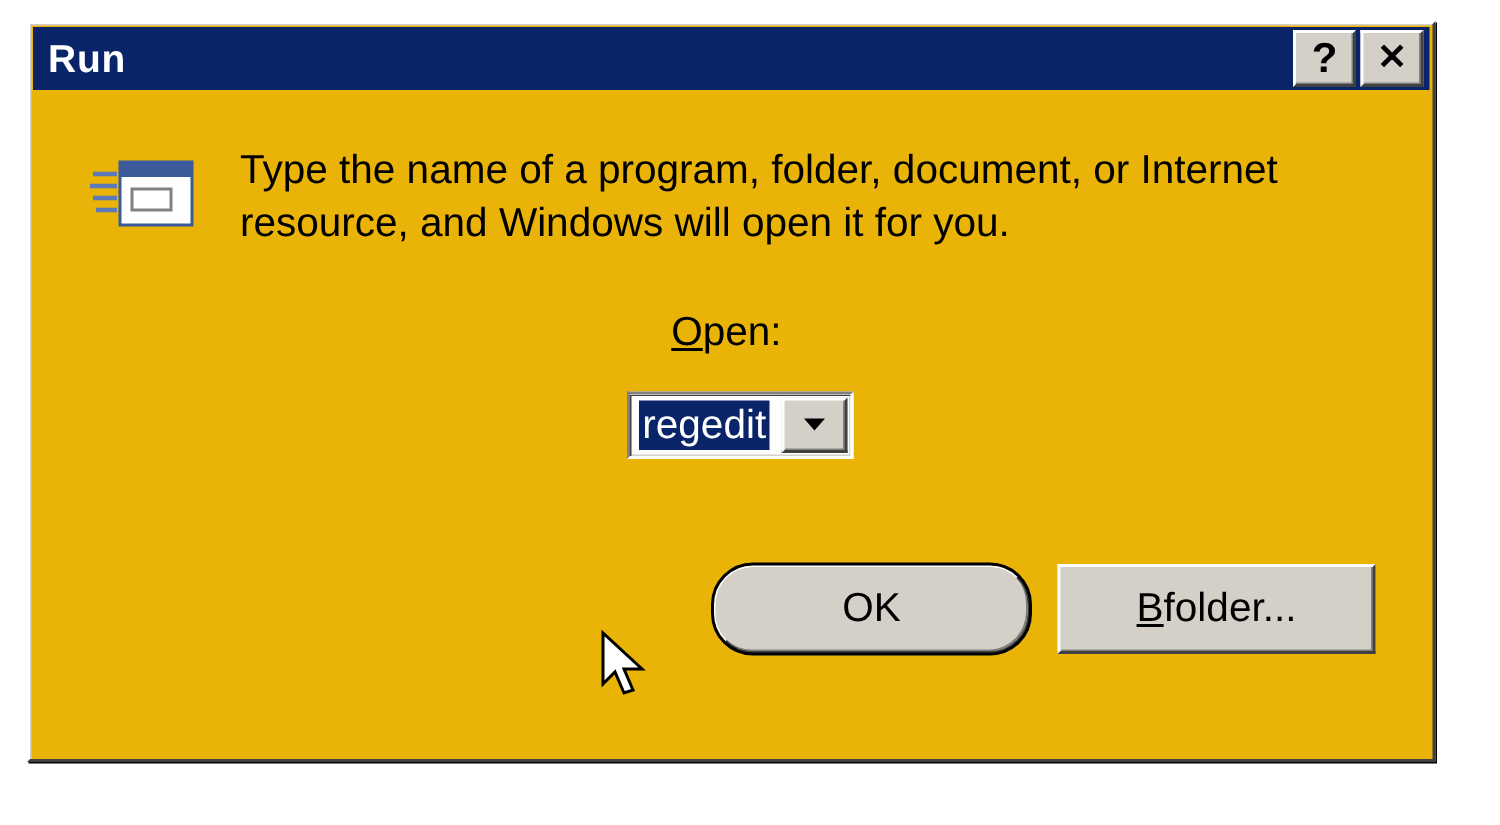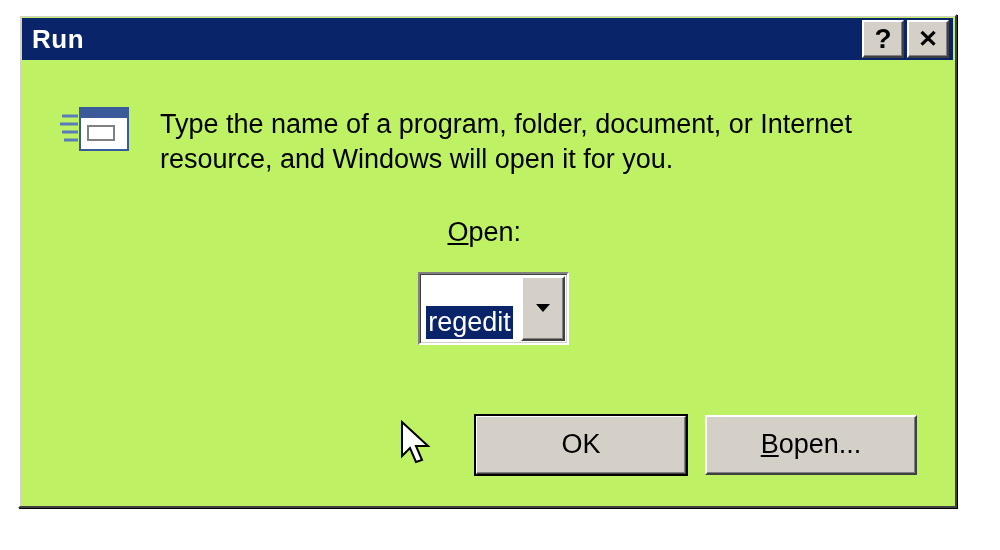--- a/index.html
+++ b/index.html
@@ -11,21 +11,21 @@
     font-family: Tahoma, "MS Sans Serif", Arial, sans-serif;
     position: relative;
     overflow: hidden;
   }
   .dialog {
     position: absolute;
     left: 18px;
     top: 14px;
     width: 935px;
     height: 490px;
-    background: #bef264;
+    background: #eab308;
     border: 2px solid #ffffff;
     border-right-color: #404040;
     border-bottom-color: #404040;
     box-shadow: 1px 1px 0 #000000, inset 1px 1px 0 #d4d0c8;
   }
   .titlebar {
     height: 42px;
     background: #0a246a;
     display: flex;
     align-items: center;
@@ -85,21 +85,20 @@
     height: 56px;
     position: relative;
     flex-shrink: 0;
     margin-top: 8px;
   }
   .info-text {
     font-size: 27px;
     color: #000000;
     line-height: 1.3;
     padding-top: 2px;
-    margin-top: 11px;
   }
   .input-row {
     display: flex;
     align-items: center;
     gap: 24px;
     margin-bottom: 70px;
     flex-direction: column;
   }
   .open-label {
     font-size: 27px;
@@ -124,21 +123,20 @@
     padding: 4px 6px;
     display: flex;
     align-items: center;
   }
   .combo-selected {
     background: #0a246a;
     color: #ffffff;
     font-size: 27px;
     padding: 0 2px;
     line-height: 1.2;
-    margin-top: 28px;
   }
   .combo-drop {
     width: 40px;
     background: #d4d0c8;
     border: 2px solid #ffffff;
     border-right-color: #404040;
     border-bottom-color: #404040;
     box-shadow: inset -1px -1px 0 #808080;
     display: flex;
     align-items: center;
@@ -163,20 +161,21 @@
     font-size: 27px;
     color: #000000;
     display: flex;
     align-items: center;
     justify-content: center;
     position: relative;
   }
   .btn.default {
     outline: 2px solid #000000;
     outline-offset: -1px;
+    border-radius: 27px;
   }
   .btn .accel { text-decoration: underline; }
   .cursor {
     position: absolute;
     left: 400px;
     top: 420px;
     pointer-events: none;
     z-index: 100;
   }
 </style>
@@ -224,21 +223,21 @@
           </svg>
         </div>
       </div>
     </div>
 
     <div class="button-row">
       <div class="btn default">
         <span>OK</span>
       </div>
       <div class="btn">
-        <span><span class="accel">B</span><span>open...</span></span>
+        <span><span class="accel">B</span><span>folder...</span></span>
       </div>
     </div>
   </div>
 </div>
 
 <svg class="cursor" width="36" height="48" viewBox="0 0 36 48">
   <polygon points="2,2 2,36 10,28 16,42 22,40 16,26 28,26" fill="#ffffff" stroke="#000000" stroke-width="2"></polygon>
 </svg>
 
 </body></html>

